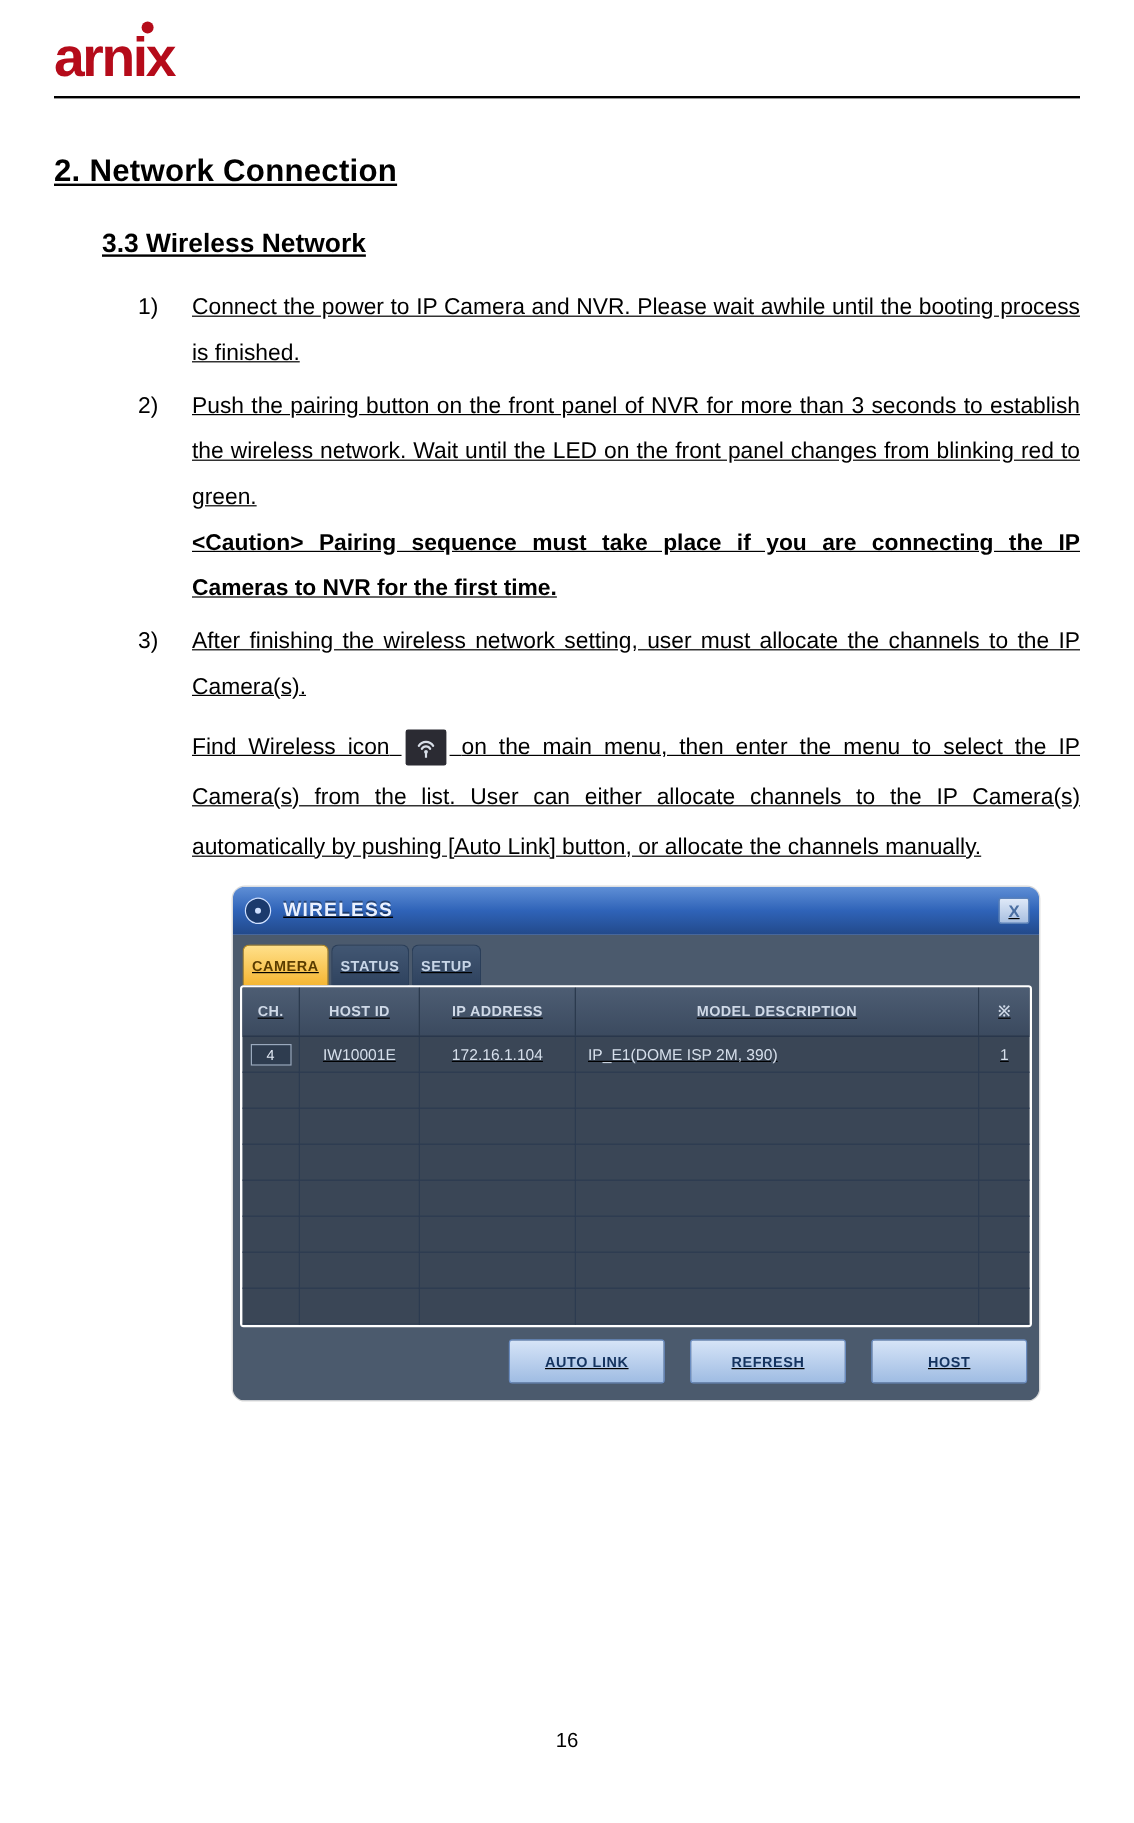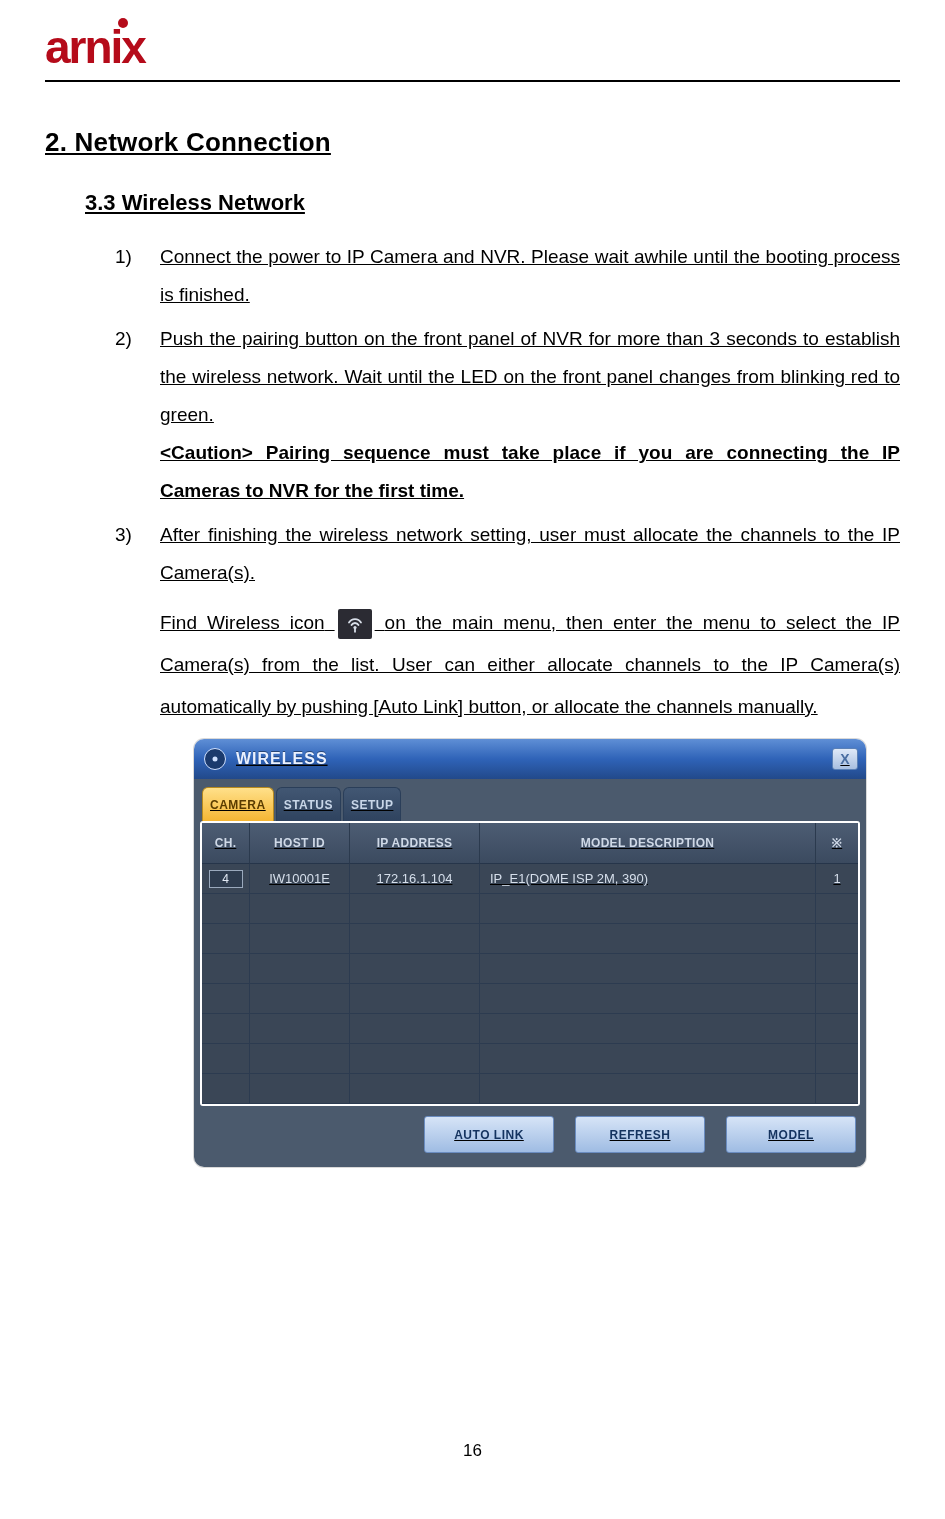--- a/index.html
+++ b/index.html
@@ -356,21 +356,21 @@
                   <div></div>
                   <div></div>
                   <div></div>
                   <div></div>
                   <div></div>
                 </div>
             </div>
             <div class="dlg-actions">
               <div class="dlg-btn">AUTO LINK</div>
               <div class="dlg-btn">REFRESH</div>
-              <div class="dlg-btn">MODEL</div>
+              <div class="dlg-btn">HOST</div>
             </div>
           </div>
         </div>
       </div>
     </li>
   </ol>
 </div>
 
 <div class="page-number">16</div>
 

